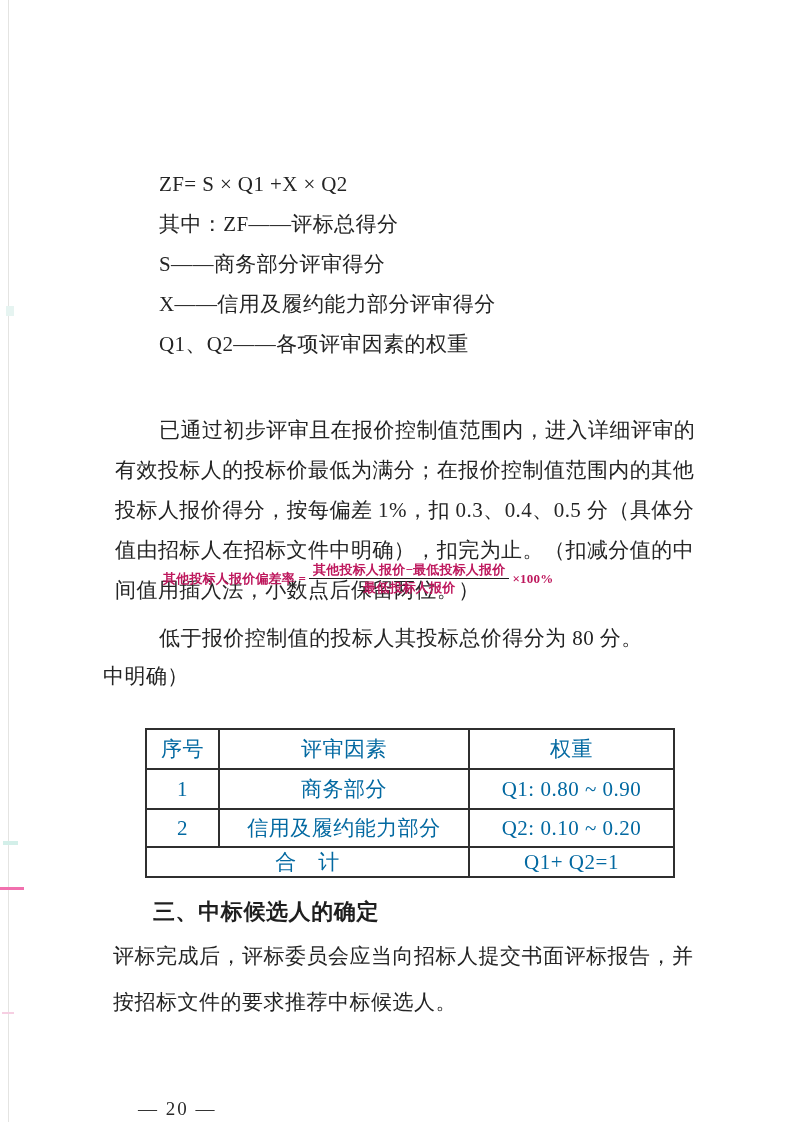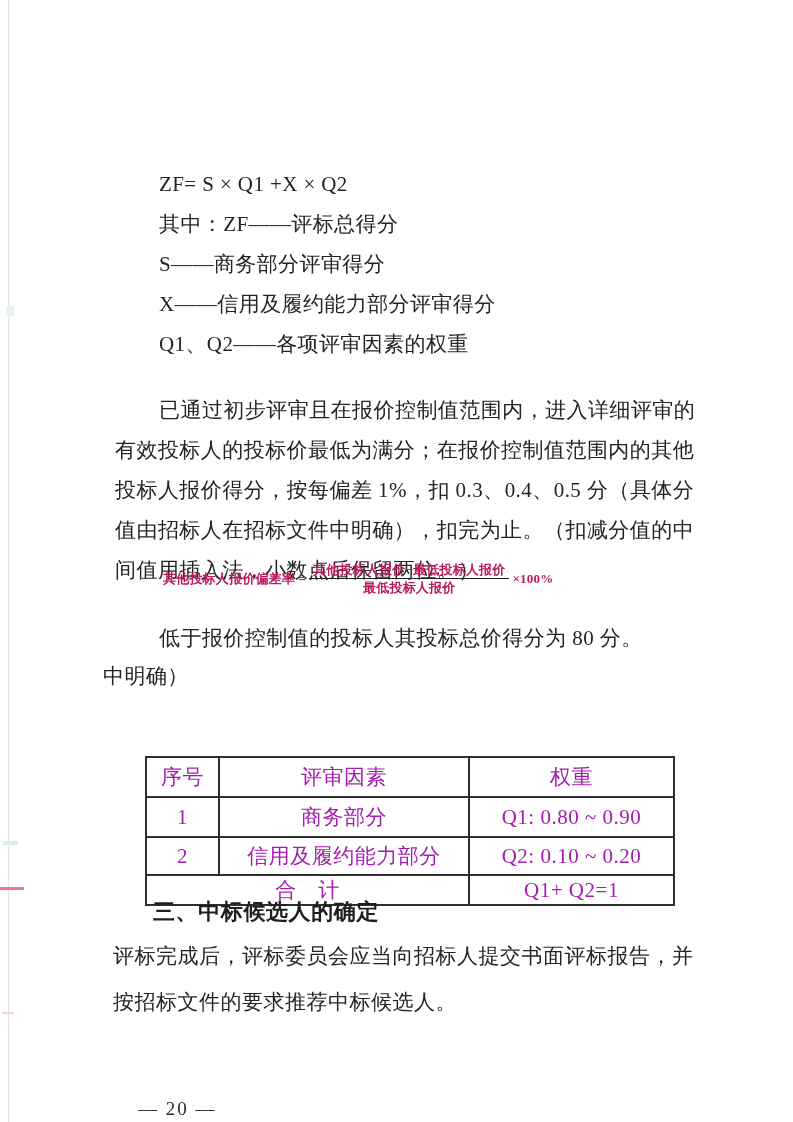--- a/index.html
+++ b/index.html
@@ -14,46 +14,46 @@
   
   .edge-line{position:absolute;left:8px;top:0;width:1px;height:1122px;background:#e4e4e2;}
   .tick{position:absolute;}
   .tick.cyan-a{left:6px;top:306px;width:8px;height:10px;background:#e6f4f1;}
   .tick.cyan-b{left:3px;top:841px;width:15px;height:4px;background:#d3efe9;}
   .tick.pink-a{left:0px;top:887px;width:24px;height:3px;background:#f170ae;}
   .tick.pink-b{left:2px;top:1012px;width:12px;height:2px;background:#f6cfe2;}
   .defs{position:absolute;left:159px;top:164px;line-height:40px;font-size:21px;letter-spacing:0.4px;}
   .defs div{white-space:nowrap;}
 
-  .para{position:absolute;left:115px;top:390px;width:600px;line-height:40px;font-size:21px;letter-spacing:0.45px;}
+  .para{position:absolute;left:115px;top:410px;width:600px;line-height:40px;font-size:21px;letter-spacing:0.45px;}
   .para div{white-space:nowrap;}
   .para .indent{text-indent:44px;}
 
   .formula{
     position:absolute;left:163px;top:562px;
     display:flex;align-items:center;
     font-size:13px;font-weight:bold;letter-spacing:0.2px;
     color:#be185d;
   }
   .formula .frac{display:inline-block;text-align:center;margin:0 3px;vertical-align:middle;}
   .formula .frac .num{padding:0 4px 1px 4px;line-height:15px;}
   .formula .frac .den{padding:1px 4px 0 4px;line-height:15px;border-top:1.5px solid #1e1e1e;}
 
   .note{position:absolute;left:115px;top:618px;text-indent:44px;font-size:21px;letter-spacing:0.45px;line-height:40px;white-space:nowrap;}
 
   .sec4{position:absolute;left:103px;top:656px;font-size:21px;letter-spacing:0.45px;line-height:41px;}
   .sec4 .l1{padding-left:56px;white-space:nowrap;}
   .sec4 .l2{white-space:nowrap;}
 
   table.weights{
-    position:absolute;left:145px;top:756px;
+    position:absolute;left:145px;top:728px;
     border-collapse:collapse;
     width:528px;
     font-size:21px;letter-spacing:0.5px;
-    color:#a21caf;
+    color:#0369a1;
     table-layout:fixed;
   }
   table.weights,
   table.weights td,
   table.weights th{border:2px solid #2f2f2f;}
   table.weights th{font-weight:normal;}
   table.weights th,table.weights td{text-align:center;vertical-align:middle;padding:0;}
   tr.r-head{height:40px;}
   tr.r-1{height:40px;}
   tr.r-2{height:38px;}

